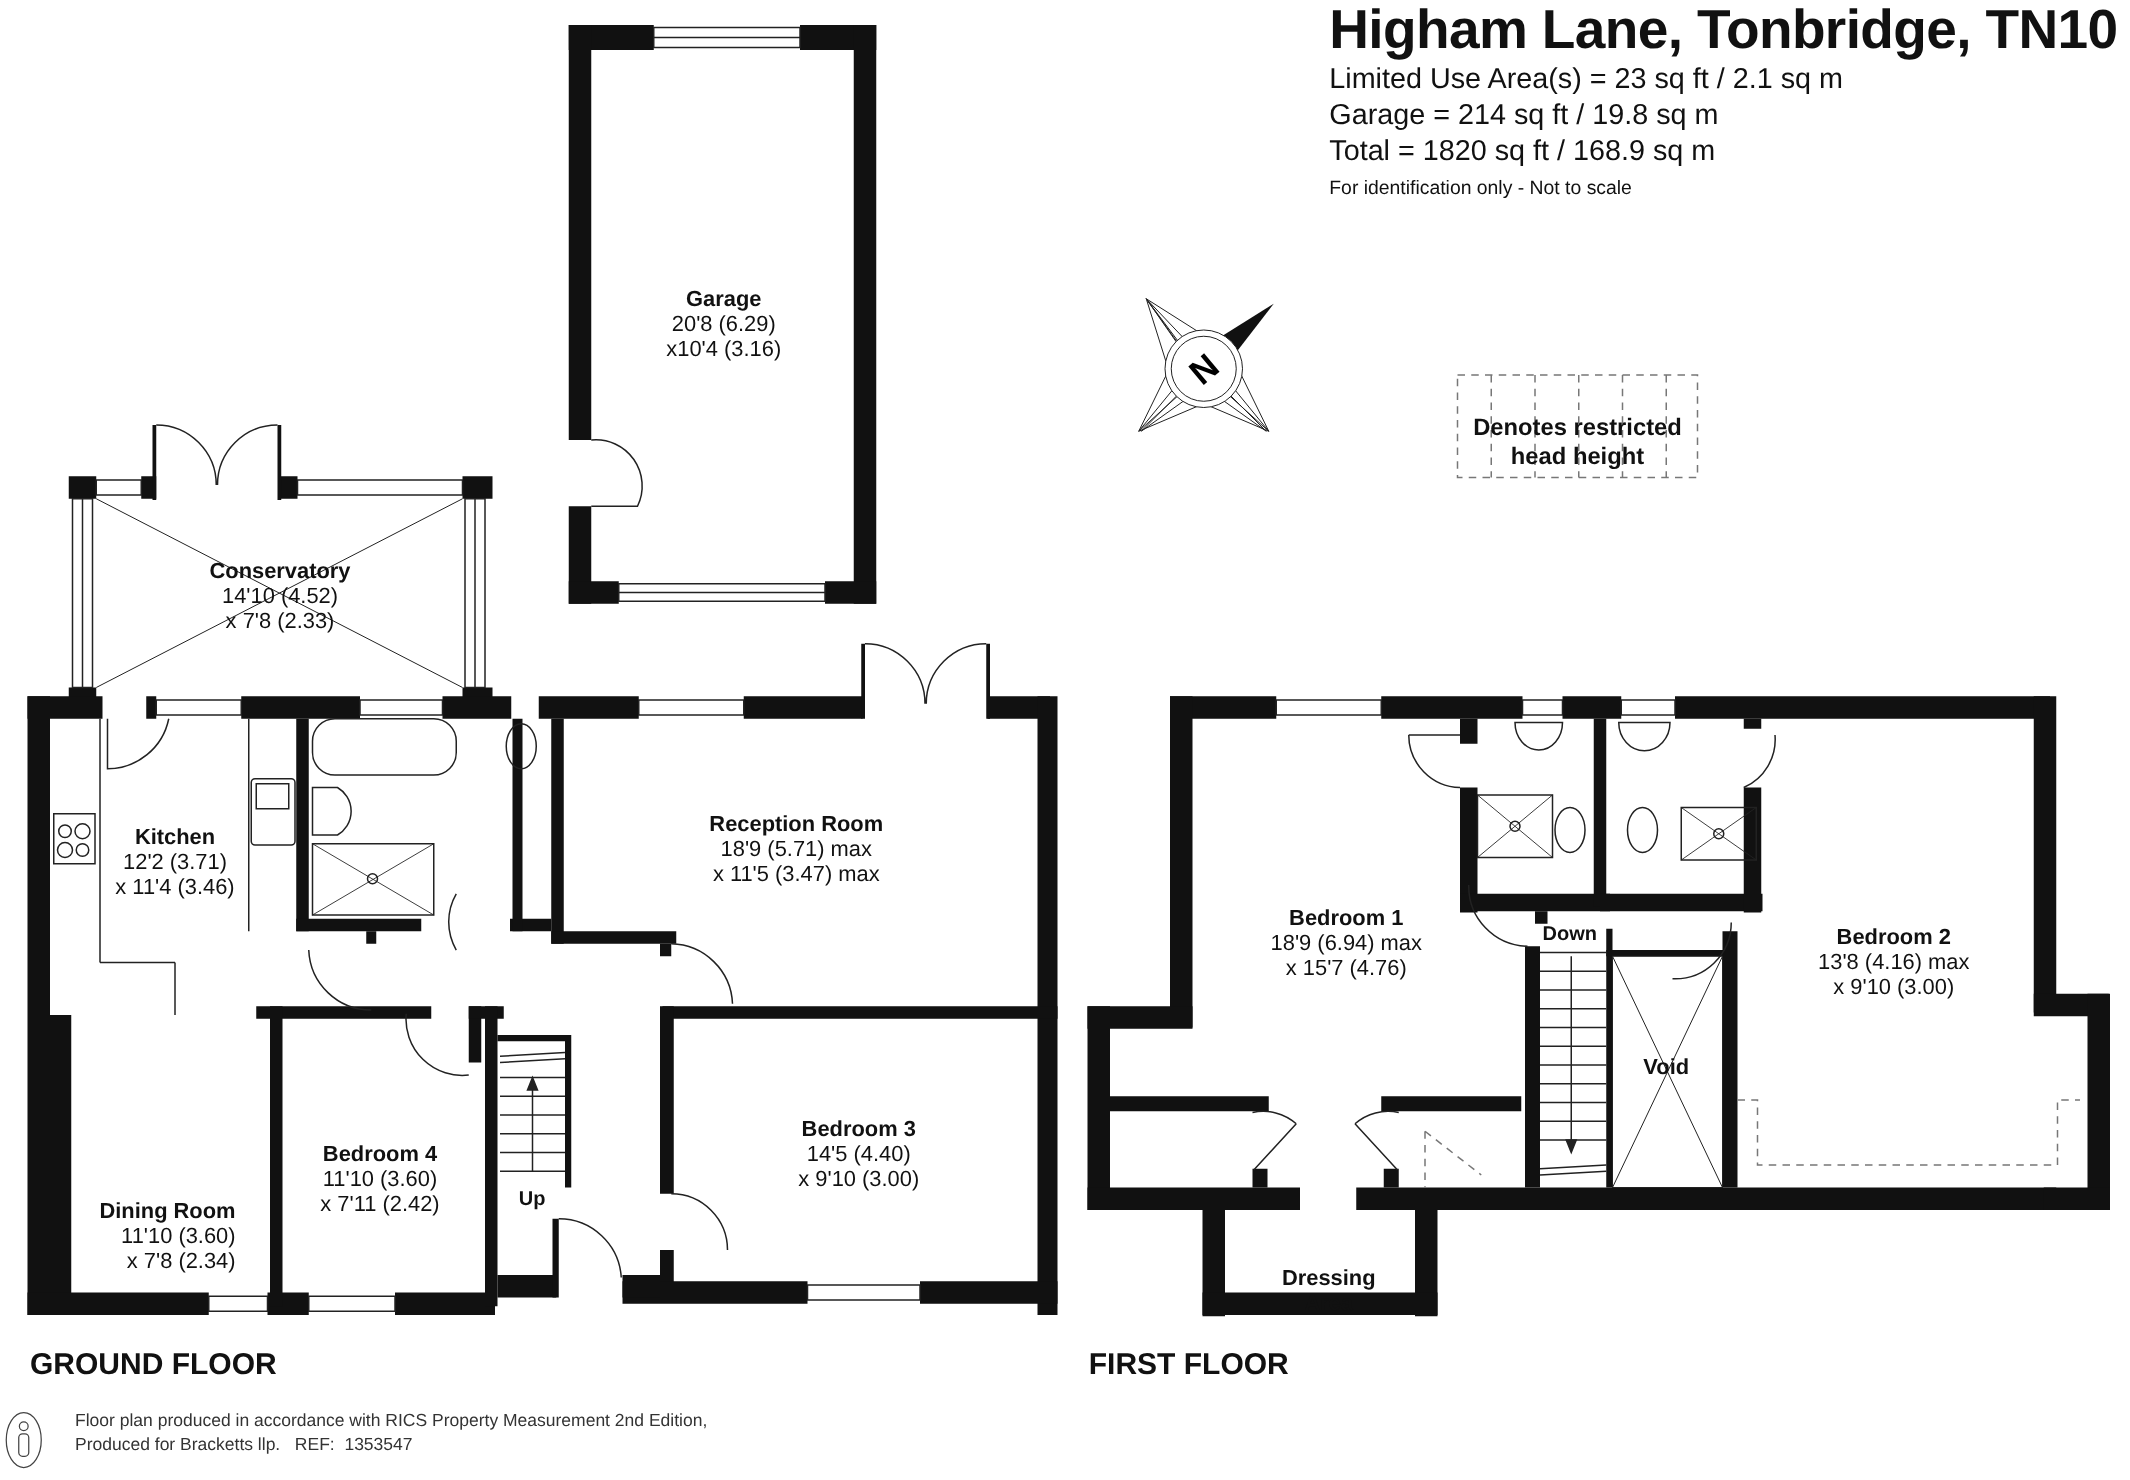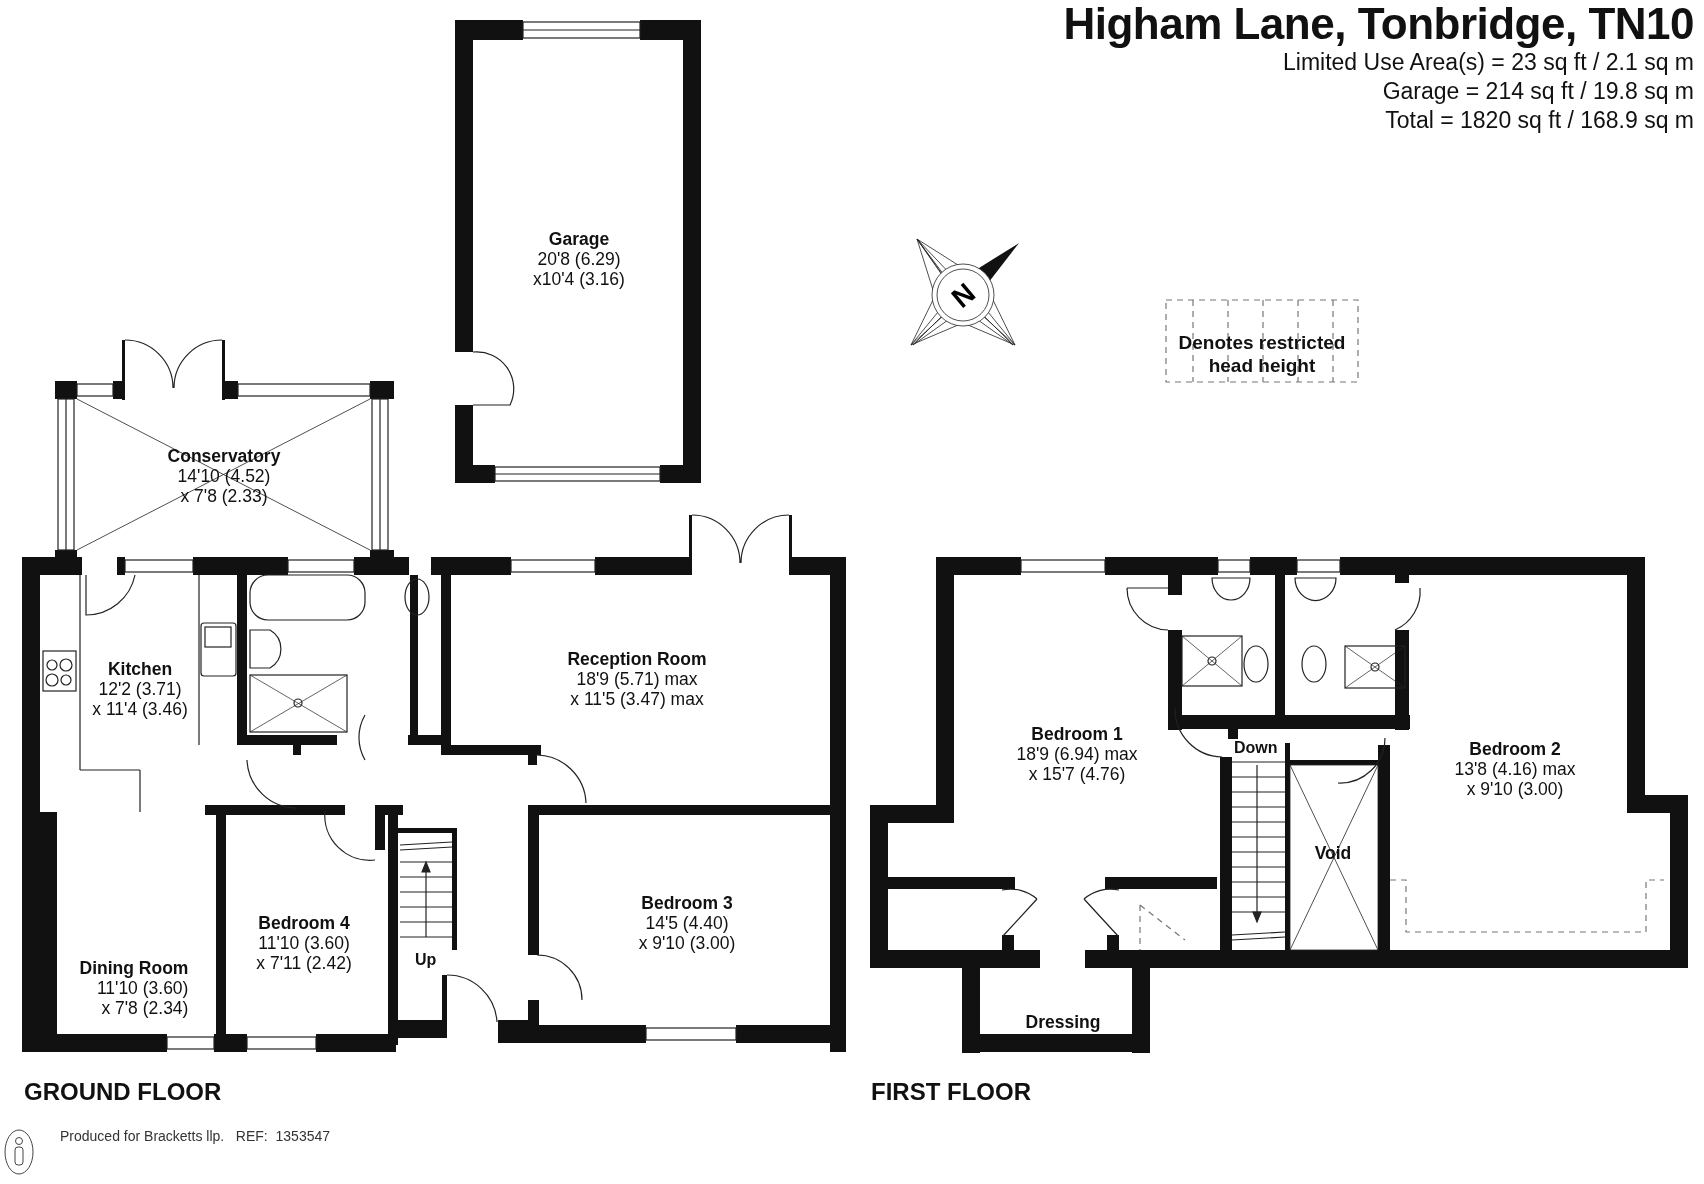--- a/index.html
+++ b/index.html
@@ -1,19 +1,19 @@
 <!DOCTYPE html>
 <html><head>
 <meta charset="utf-8">
 <style>
   html, body { margin: 0; padding: 0; background: #ffffff; }
   body { width: 1704px; height: 1184px; position: relative; overflow: hidden;
          font-family: "Liberation Sans", sans-serif; color: #111; }
   #plan { position: absolute; left: 0; top: 0; }
-  .hdr { position: absolute; right: 10px; top: 0; text-align: right; }
+  .hdr { position: absolute; right: 10px; top: 0; text-align: left; }
   .hdr .title { font-weight: bold; font-size: 44px; line-height: 48px; letter-spacing: -0.5px; }
   .hdr .line { font-size: 23px; line-height: 29px; }
   .hdr .note { font-size: 15.5px; line-height: 24px; margin-top: 4px; }
   .room { position: absolute; text-align: center; transform: translateX(-50%); line-height: 20px; }
   .room .nm { font-weight: bold; font-size: 17.5px; }
   .room .dm { font-size: 17.5px; }
   .floor-label { position: absolute; font-weight: bold; font-size: 24px; }
   .small-label { position: absolute; font-weight: bold; font-size: 16px; }
   .legend { position: absolute; left: 1166px; top: 300px; width: 192px; height: 82px;
             text-align: center; font-weight: bold; font-size: 19px; line-height: 23px; }
@@ -286,20 +286,21 @@
     <circle cx="0" cy="0" r="26" fill="none" stroke="#222" stroke-width="0.8"></circle>
     <text x="0" y="10" text-anchor="middle" font-family="Liberation Sans, sans-serif" font-weight="bold" font-size="28" transform="rotate(-40)">N</text>
   </g>
 </svg>
 
 <div class="hdr">
   <div class="title">Higham Lane, Tonbridge, TN10</div>
   <div class="line">Limited Use Area(s) = 23 sq ft / 2.1 sq m</div>
   <div class="line">Garage = 214 sq ft / 19.8 sq m</div>
   <div class="line">Total = 1820 sq ft / 168.9 sq m</div>
+  <div class="note">For identification only - Not to scale</div>
 </div>
 
 <div class="legend">
   <div class="txt">Denotes restricted head height</div>
 </div>
 
 <div class="room" style="left:579px; top:229px;">
   <div class="nm">Garage</div>
   <div class="dm">20'8 (6.29)</div>
   <div class="dm">x10'4 (3.16)</div>
@@ -355,14 +356,15 @@
 </div>
 <div class="small-label" style="left:1234px; top:739px;">Down</div>
 <div class="floor-label" style="left:871px; top:1078px;">FIRST FLOOR</div>
 
 <svg class="footer-icon" width="32" height="48" viewBox="0 0 32 48">
   <ellipse cx="16" cy="24" rx="14" ry="22" fill="none" stroke="#444" stroke-width="1"></ellipse>
   <circle cx="16" cy="13" r="3.5" fill="none" stroke="#444" stroke-width="1"></circle>
   <rect x="12" y="19" width="8" height="18" rx="3" fill="none" stroke="#444" stroke-width="1"></rect>
 </svg>
 <div class="footer">
+  <div>Floor plan produced in accordance with RICS Property Measurement 2nd Edition,</div>
   <div style="white-space:pre;">Produced for Bracketts llp.   REF:  1353547</div>
 </div>
 
 </body></html>

